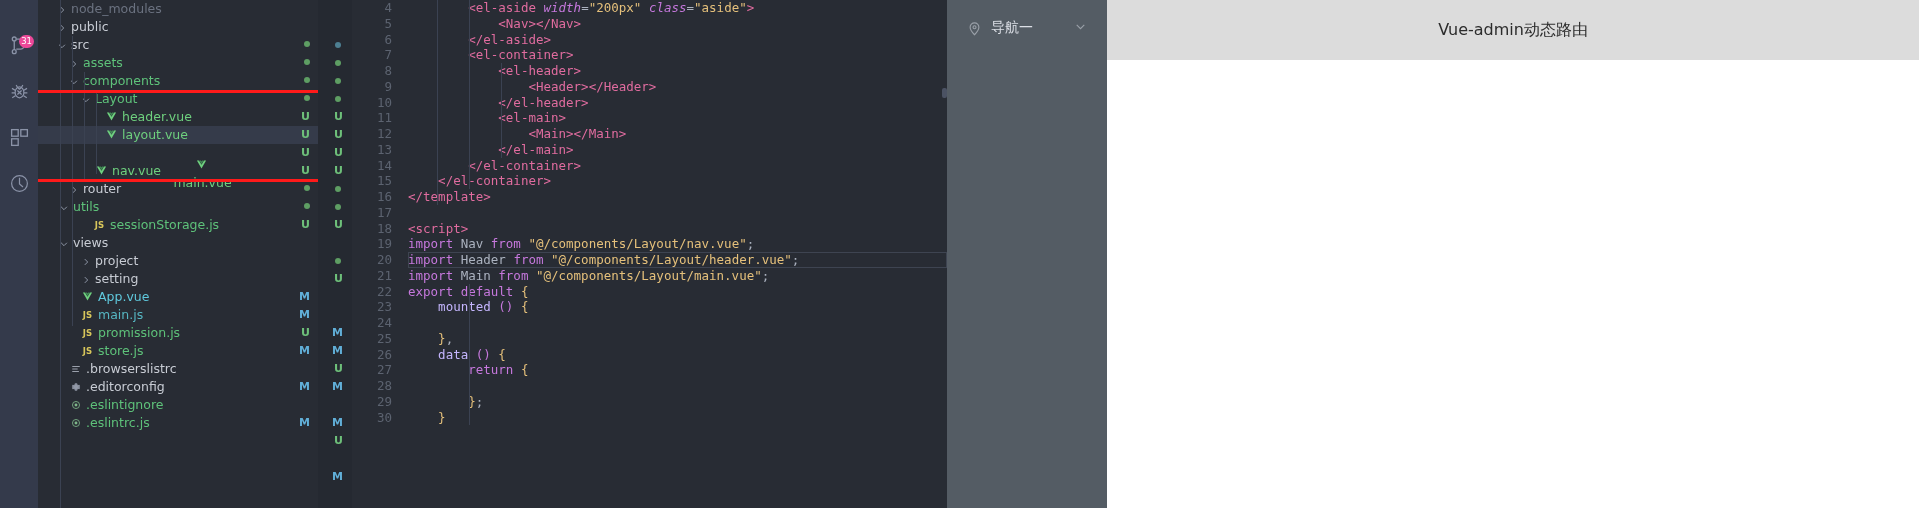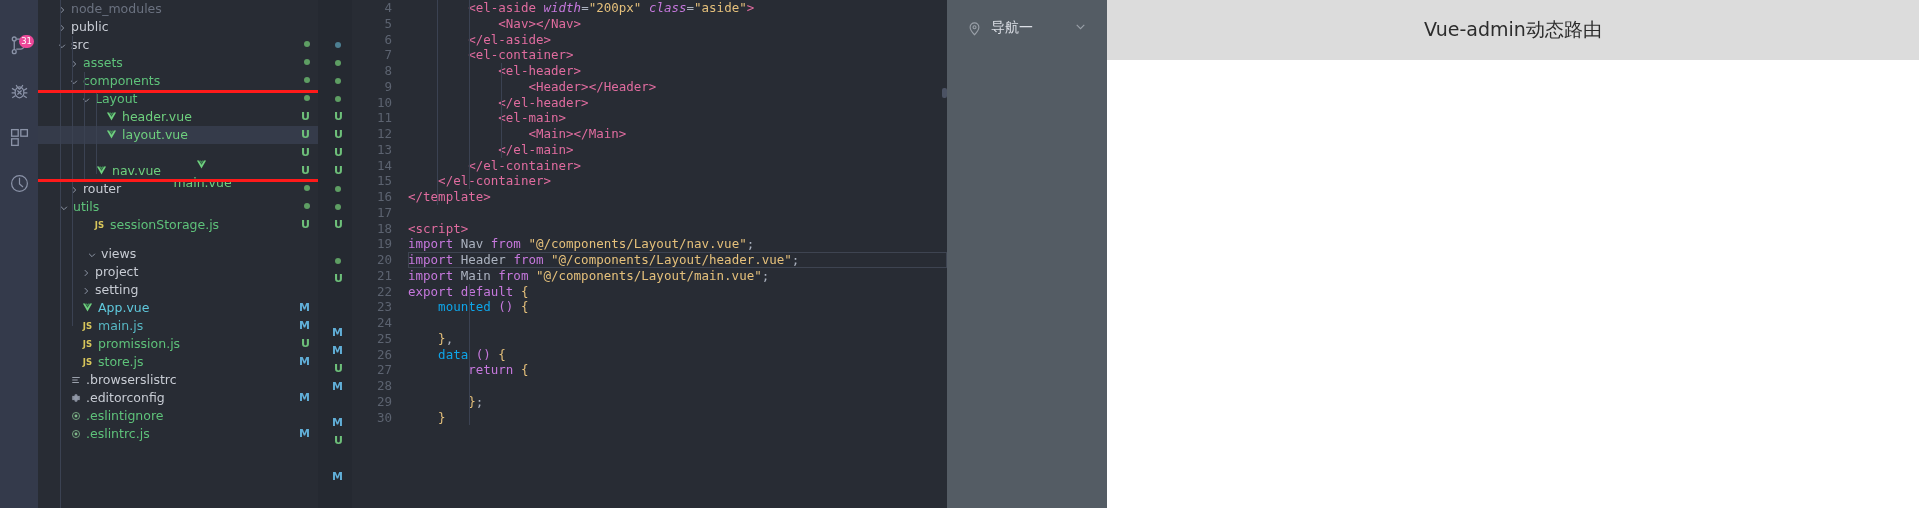--- a/index.html
+++ b/index.html
@@ -123,21 +123,21 @@
   }
   .iguide{
     position:absolute;width:1px;background:#3b4252;top:0;height:15.75px;
   }
   
   .t-tag{color:#e06c9f;}
   .t-attr{color:#c678dd;font-style:italic;}
   .t-str{color:#e5c07b;}
   .t-punct{color:#abb2bf;}
   .t-kw{color:#c678dd;}
-  .t-green{color:#0ea5e9;}
+  .t-green{color:#c4b5fd;}
   .t-yellow{color:#e5c07b;}
   .t-plain{color:#abb2bf;}
   .vscroll{
     position:absolute;right:0;top:88px;width:5px;height:10px;background:#4b5263;border-radius:2px;
   }
 
   
   .preview{
     flex:1 1 auto;height:508px;background:#ffffff;display:flex;
   }
@@ -151,21 +151,21 @@
   }
   .pv-menu-icon{
     width:24px;flex:0 0 24px;color:#909399;display:flex;align-items:center;
   }
   .pv-menu-label{flex:1 1 auto;}
   .pv-arrow{color:#909399;font-size:11px;}
   .pv-body{flex:1 1 auto;display:flex;flex-direction:column;background:#fff;}
   .pv-header{
     height:60px;flex:0 0 60px;background:#dcdcdc;
     display:flex;align-items:center;justify-content:center;
-    color:#2c2c2c;font-size:19px;
+    color:#2c2c2c;font-size:16px;
     font-family:"DejaVu Sans","Liberation Sans",sans-serif;
   }
   .pv-main{flex:1 1 auto;background:#ffffff;}
 </style>
 </head>
 <body>
 
 <div class="app">
 
   <div class="activitybar">
@@ -292,21 +292,21 @@
             </svg></span>
           <span class="label c-green">utils</span>
           <span class="status"><span style="display:inline-block;width:6px;height:6px;border-radius:50%;background:#5e9e63;vertical-align:1px;"></span></span>
         </div>
         <div class="row" style="padding-left: 42px;">
           <span class="twisty"></span>
           <span class="ficon"><span style="color:#d8c65b;font-size:8.5px;font-weight:bold;font-family:'DejaVu Sans',sans-serif;">JS</span></span>
           <span class="label c-green">sessionStorage.js</span>
           <span class="status st-U">U</span>
         </div>
-        <div class="row" style="padding-left: 48px; margin-top: 11px;">
+        <div class="row" style="padding-left: 20px;">
           <span class="twisty"><svg width="10" height="10" viewBox="0 0 24 24" fill="none" stroke="#8d95a5" stroke-width="2.4">
               <path d="M5 9l7 7 7-7"></path>
             </svg></span>
           <span class="label c-folder">views</span>
         </div>
         <div class="row" style="padding-left: 42px;">
           <span class="twisty"><svg width="10" height="10" viewBox="0 0 24 24" fill="none" stroke="#8d95a5" stroke-width="2.4">
               <path d="M9 5l7 7-7 7"></path>
             </svg></span>
           <span class="label c-folder">project</span>

